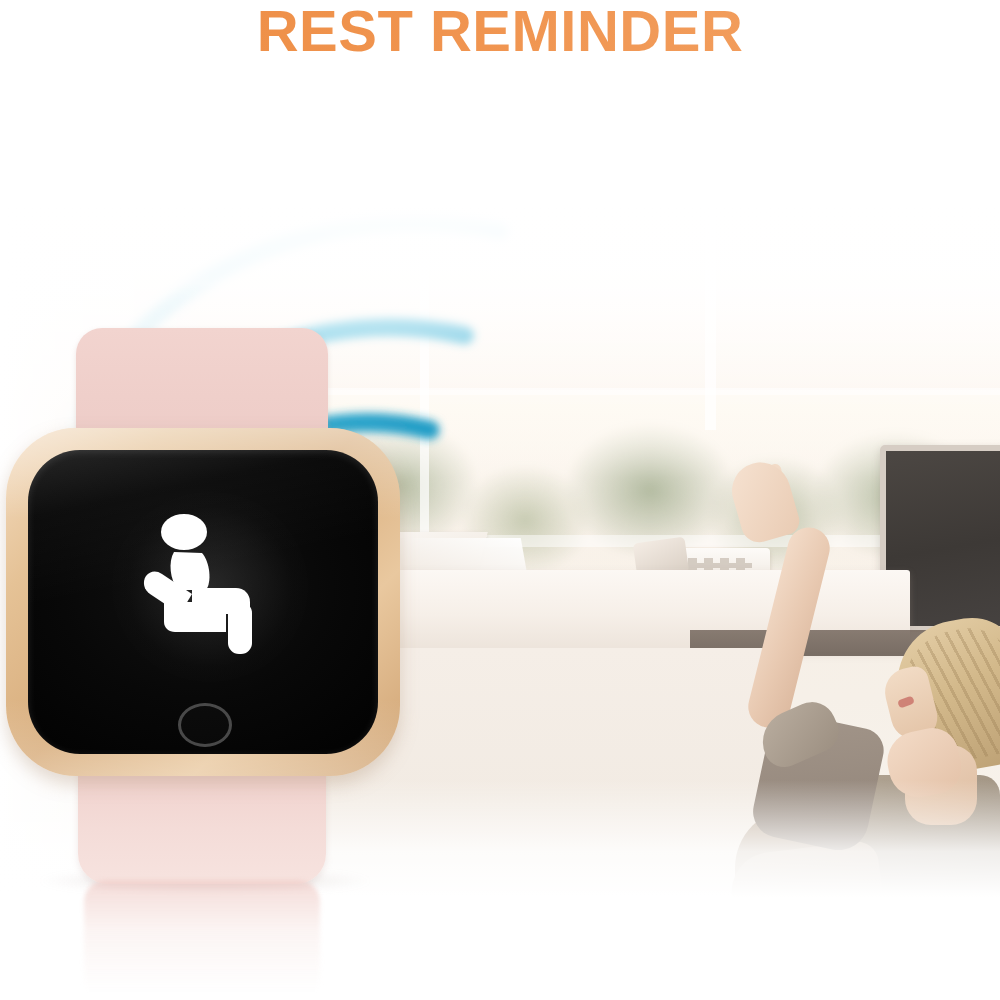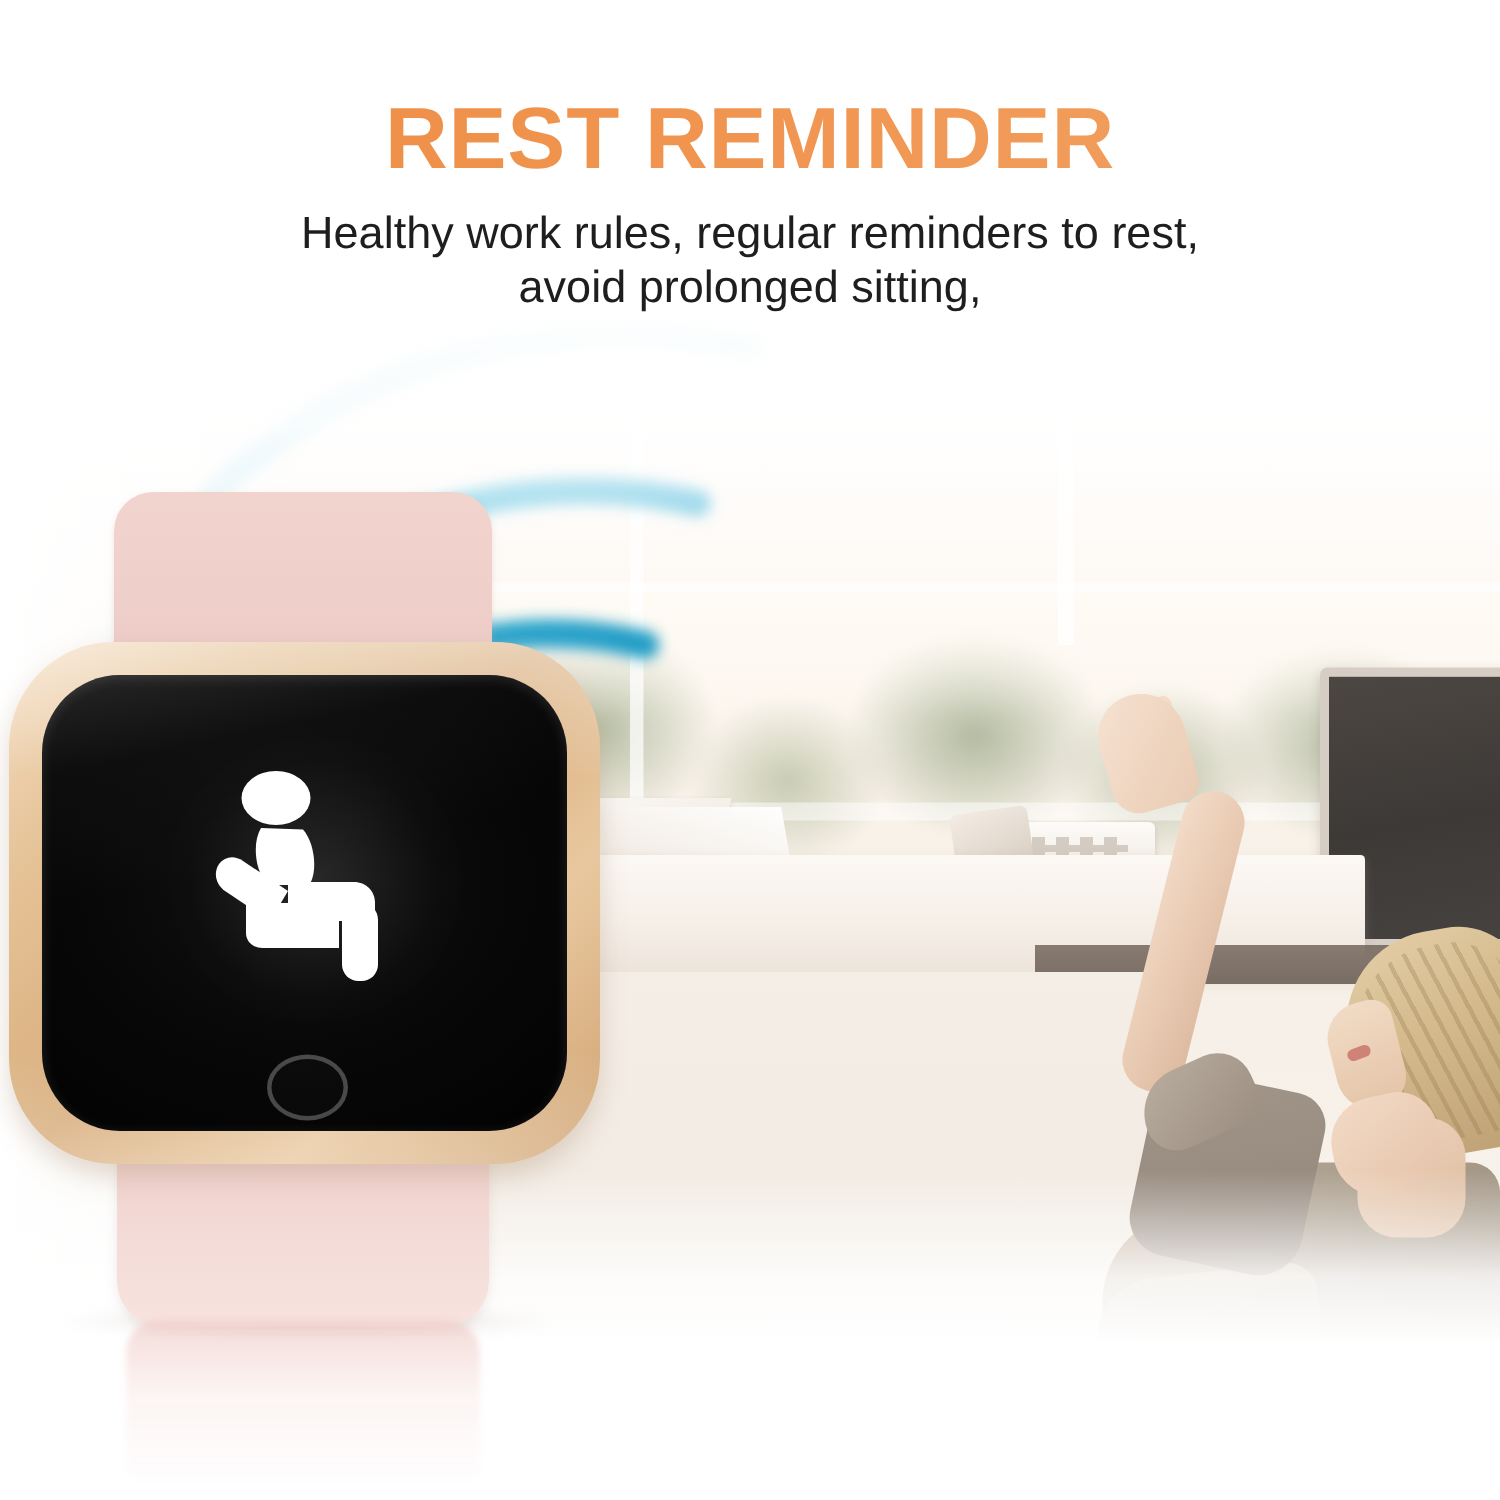--- a/index.html
+++ b/index.html
@@ -20,21 +20,20 @@
   .header {
     position: absolute;
     left: 0;
     top: 0;
     width: 1000px;
     text-align: center;
     z-index: 40;
   }
   .title {
     margin: 0;
-    padding-top: 62px;
     font-size: 58px;
     line-height: 62px;
     font-weight: bold;
     letter-spacing: 0.5px;
     color: #F2954F;
     background: linear-gradient(90deg, #ED8C42 0%, #F0944F 45%, #F3A365 100%);
     -webkit-background-clip: text;
     background-clip: text;
     -webkit-text-fill-color: transparent;
   }
@@ -360,24 +359,20 @@
     filter: blur(3px);
   }
 </style>
 </head>
 <body>
 
 <div id="page">
 
   <div class="header">
     <h1 class="title">REST REMINDER</h1>
-    <p class="subtitle">
-      <span class="line">Healthy work rules, regular reminders to rest,</span>
-      <span class="line">avoid prolonged sitting,</span>
-    </p>
   </div>
 
   <div class="scene">
 
     <div class="win-sky"></div>
     <div class="trees"></div>
     <div class="trees-haze"></div>
 
     <div class="mullion m-horiz"></div>
     <div class="mullion m-sill"></div>

